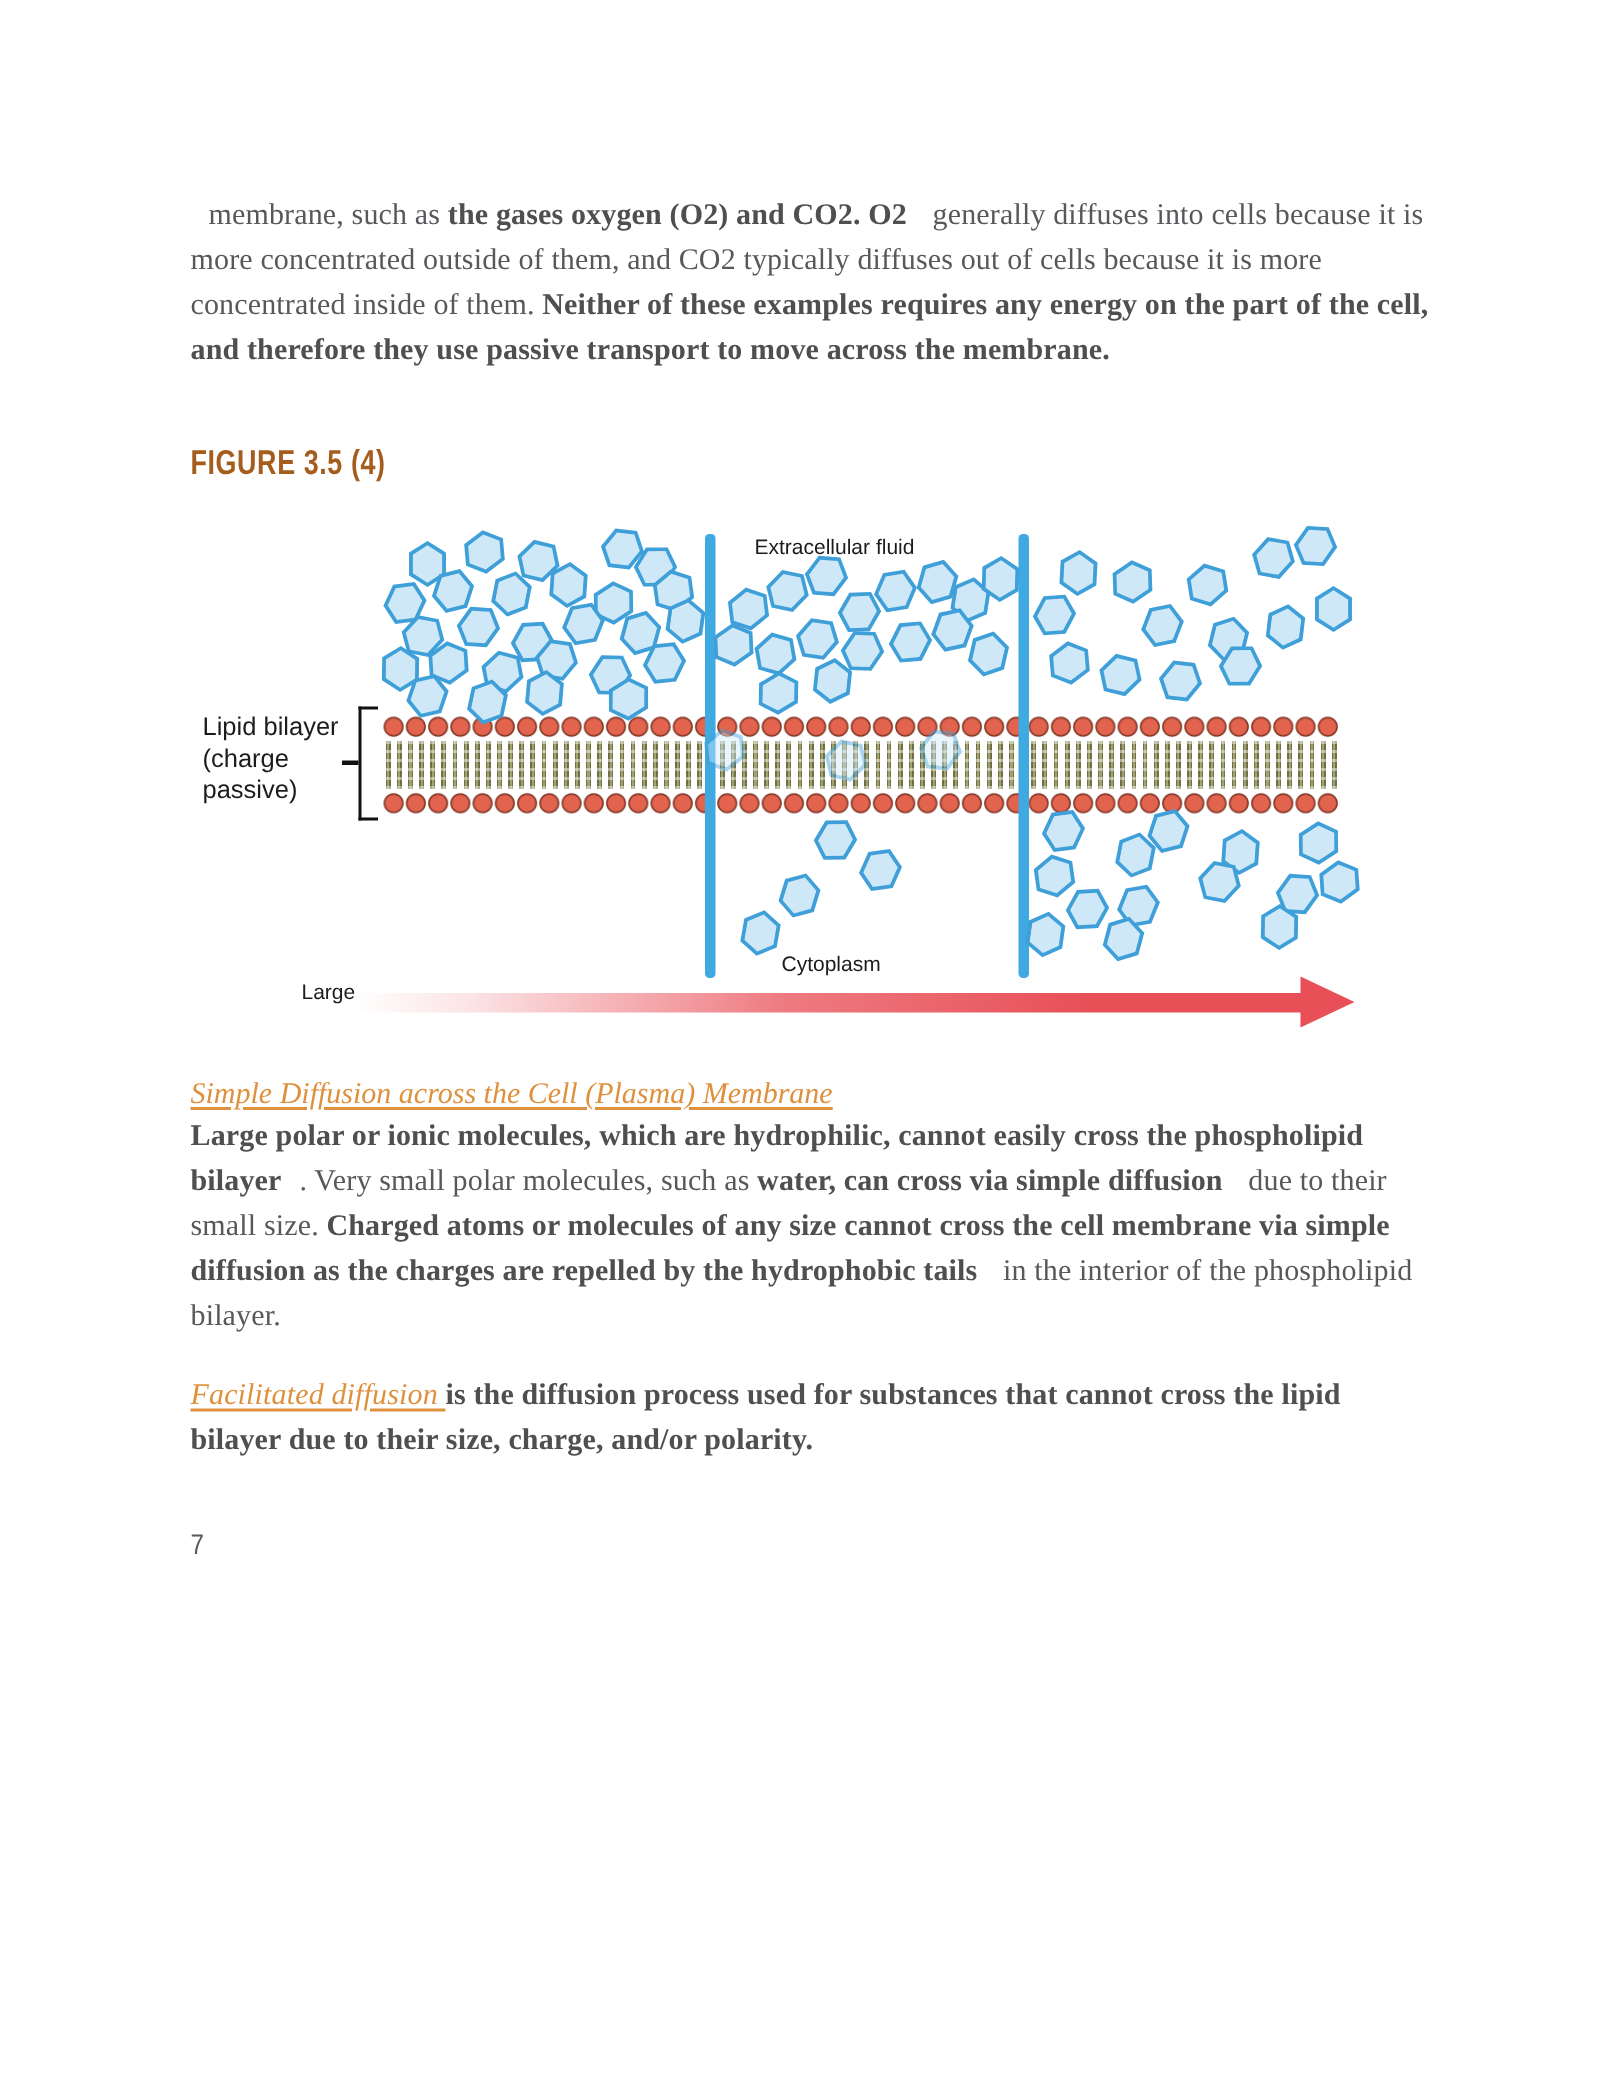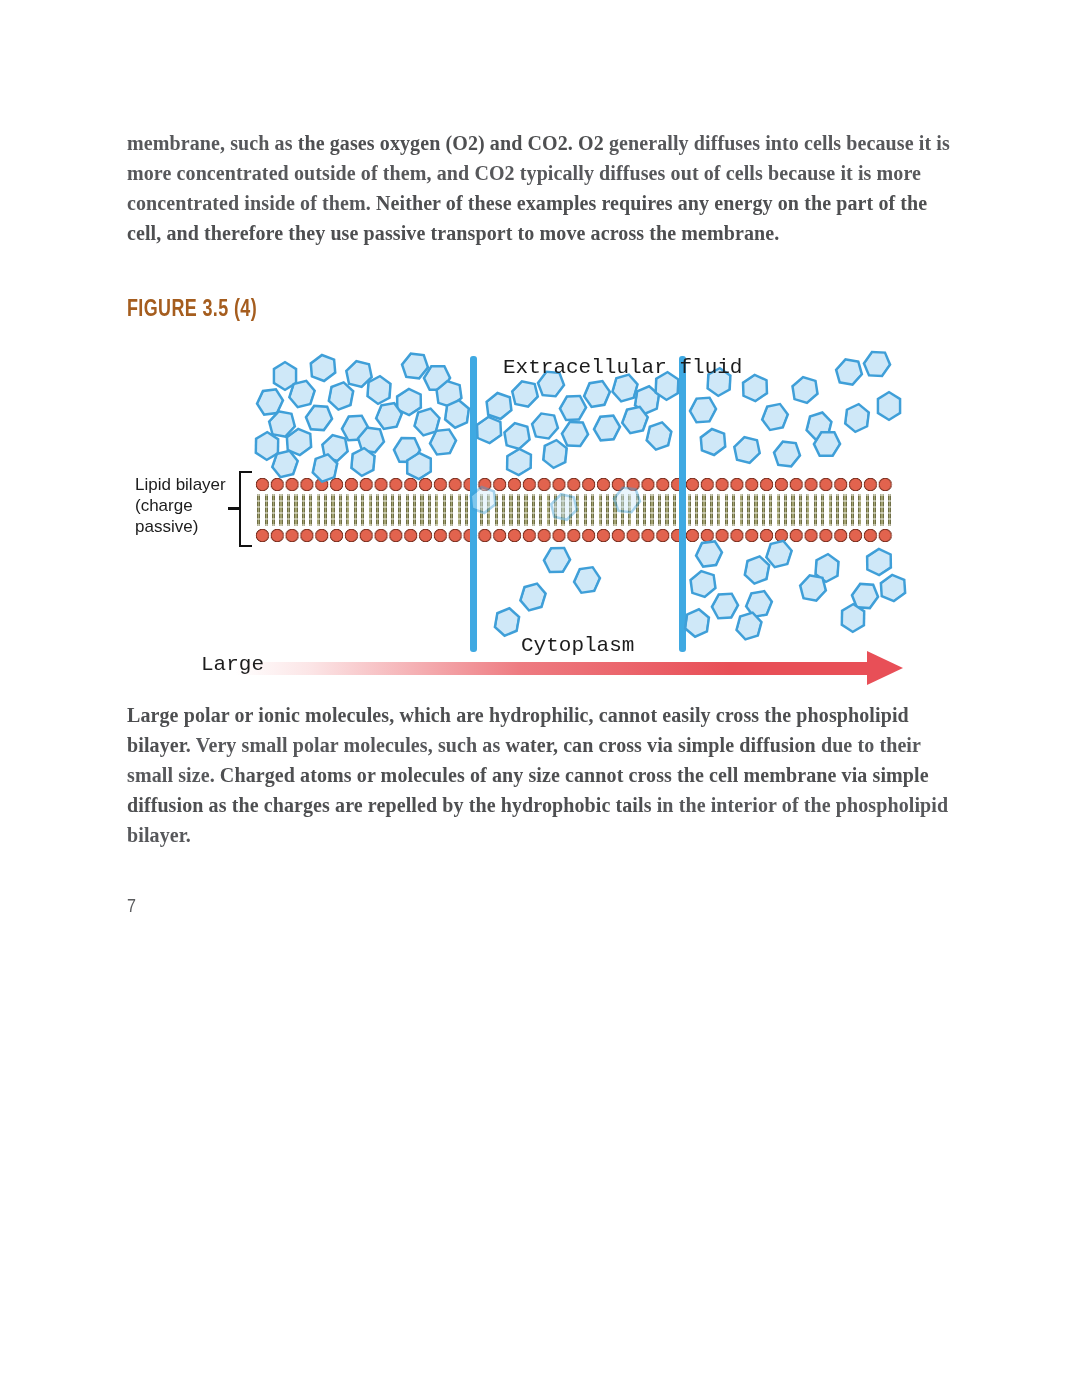--- a/index.html
+++ b/index.html
@@ -15,21 +15,21 @@
     overflow:hidden;
   }
   p.body{
     margin:0 0 23px 0;
     width:832px;
     font-size:20px;
     line-height:30px;
     letter-spacing:0.1px;
   }
   .seg-bold{font-weight:700;color:#4e4f51;}
-  .seg-normal{font-weight:700;}
+  .seg-normal{font-weight:400;margin-left:12px;}
   .bullet{color:var(--bullet,#e0873a);font-weight:700;margin-right:6px;}
   a.inline-link{
     color:var(--link,#df903c);
     font-style:italic;
     text-decoration:underline;
     text-underline-offset:3px;
     cursor:pointer;
   }
   h2.figure-heading{
     margin:47px 0 0 0;
@@ -44,22 +44,22 @@
   }
   
   .figure{
     position:relative;
     margin-top:29px;
     width:830px;
     height:350px;
   }
   .fig-label{
     position:absolute;
-    font-family:Liberation Mono, monospace;
-    font-size:21px;
+    font-family:Liberation Sans, sans-serif;
+    font-size:14px;
     color:var(--figure-text,#1c1c1c);
     white-space:nowrap;
     z-index:4;
   }
   .divider{
     position:absolute;
     top:6px;
     width:7px;
     height:296px;
     background:var(--divider,#3fa9e2);
@@ -430,20 +430,24 @@
     <div class="bracket"></div>
     <div class="bracket-tick"></div>
 
     <div class="fig-label cytoplasm">Cytoplasm</div>
 
     <div class="fig-label time-label">Large</div>
     <div class="arrow-body"></div>
     <div class="arrow-head"></div>
   </div>
 
+  <p class="caption">
+    <a class="inline-link">Simple Diffusion across the Cell (Plasma) Membrane</a>
+  </p>
 
 
   <p class="body mt-std"><span class="seg-bold">Large polar or ionic molecules, which are hydrophilic, cannot easily cross the phospholipid bilayer</span><span class="seg-normal">. Very small polar molecules, such as </span><span class="seg-bold">water, can cross via simple diffusion</span><span class="seg-normal"> due to their small size. </span><span class="seg-bold">Charged atoms or molecules of any size cannot cross the cell membrane via simple diffusion as the charges are repelled by the hydrophobic tails</span><span class="seg-normal"> in the interior of the phospholipid bilayer.</span></p>
 
+  <p class="body mt-std"><a class="inline-link">Facilitated diffusion </a><span class="seg-bold">is the diffusion process used for substances that cannot cross the lipid bilayer due to their size, charge, and/or polarity.</span></p>
 
   <div class="page-number">7</div>
 
 </div>
 
 </body></html>

